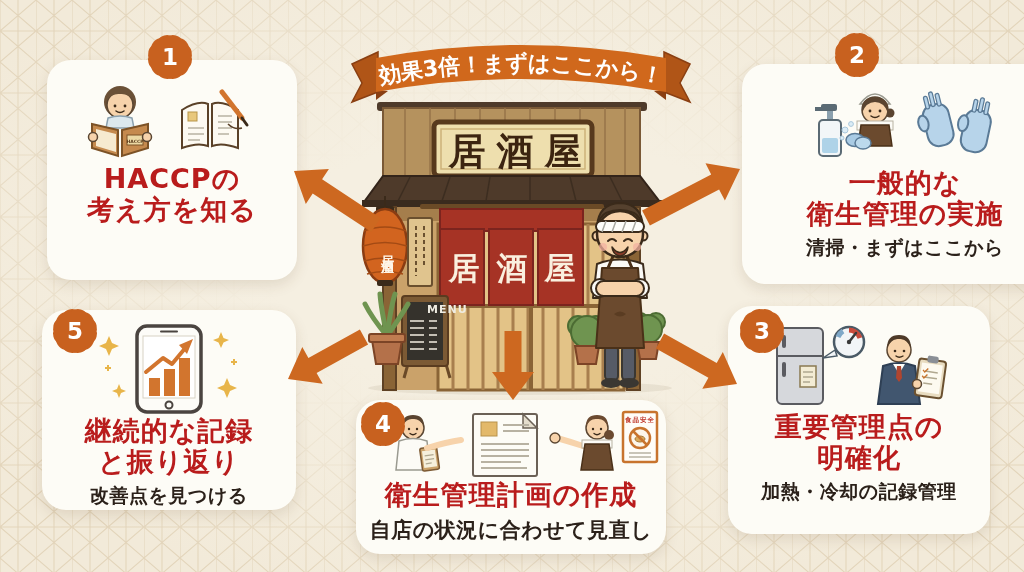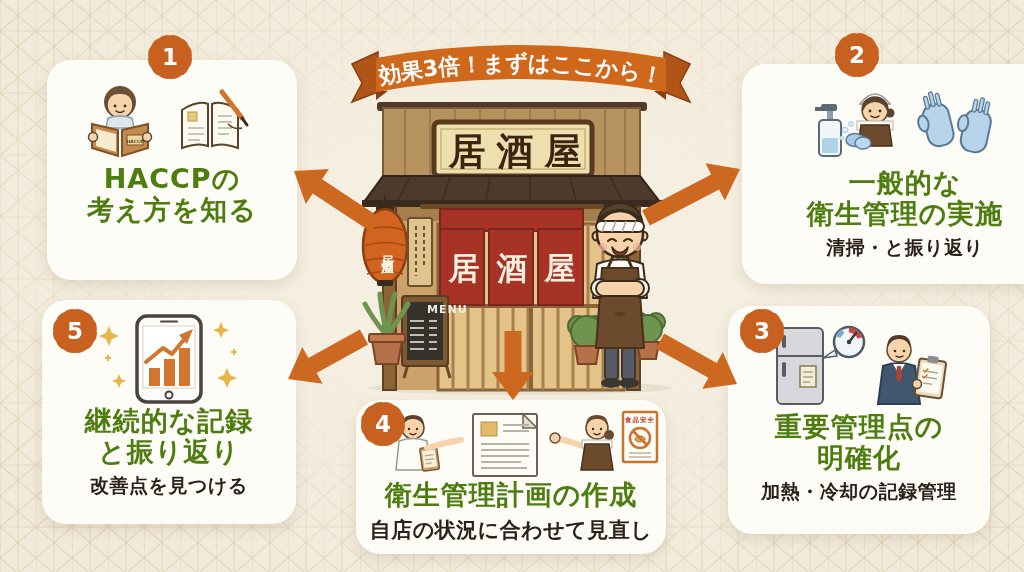--- a/index.html
+++ b/index.html
@@ -4,21 +4,21 @@
 <style>
   html,body{margin:0;padding:0;}
   body{font-family:"DejaVu Sans","Liberation Sans",sans-serif;}
   #stage{position:relative;width:1024px;height:572px;overflow:hidden;background:#f2ead9;}
   #bgpattern{position:absolute;inset:0;z-index:0;}
   #bgfade{position:absolute;inset:0;z-index:1;
     background:radial-gradient(ellipse 62% 60% at 50% 46%, rgba(245,239,225,1) 38%, rgba(245,239,225,0) 100%);}
   .abs{position:absolute;}
   .card{position:absolute;background:#fdfcf6;border-radius:24px;z-index:5;
     box-shadow:0 5px 14px rgba(96,64,32,.13);display:flex;flex-direction:column;align-items:center;}
-  .card-title{font-weight:900;color:#4d7c0f;text-align:center;white-space:pre-line;line-height:1.14;letter-spacing:1px;font-size:27px;}
+  .card-title{font-weight:900;color:#b91c1c;text-align:center;white-space:pre-line;line-height:1.14;letter-spacing:1px;font-size:27px;}
   .card-sub{font-weight:700;color:#2b211a;text-align:center;font-size:19px;margin-top:5px;letter-spacing:.5px;}
   .badge{position:absolute;width:38px;height:38px;z-index:7;}
   .badge .p{position:absolute;inset:0;background:#c8611f;border-radius:11px;}
   .badge .p2{transform:rotate(30deg);}
   .badge .p3{transform:rotate(60deg);}
   .badge .num{position:absolute;inset:0;color:#fff;font-weight:900;font-size:23px;
     display:flex;align-items:center;justify-content:center;z-index:2;}
   .ctext{position:absolute;z-index:3;pointer-events:none;}
   #plaque-text{left:432px;top:127px;width:166px;height:50px;font-size:37px;font-weight:900;color:#3c2410;
     letter-spacing:11px;text-align:center;line-height:50px;text-indent:11px;}
@@ -241,21 +241,21 @@
       </g>
       <g transform="rotate(12 171 50)">
         <rect x="158" y="30" width="26" height="42" rx="11" fill="#b7d4ea" stroke="#5a7a96" stroke-width="2"></rect>
         <path d="M165,31 V22 M171,30 V19 M177,31 V22" stroke="#5a7a96" stroke-width="5" stroke-linecap="round"></path>
         <path d="M165,31 V22 M171,30 V19 M177,31 V22" stroke="#b7d4ea" stroke-width="2.5" stroke-linecap="round"></path>
         <ellipse cx="157" cy="46" rx="5" ry="8" fill="#b7d4ea" stroke="#5a7a96" stroke-width="2"></ellipse>
       </g>
     </svg>
     <div class="card-title">一般的な
 衛生管理の実施</div>
-    <div class="card-sub">清掃・と振り返り</div>
+    <div class="card-sub">清掃・まずはここから</div>
   </div>
 
   <div class="card" style="left:356px;top:400px;width:310px;height:154px;">
     <svg width="300" height="72" viewBox="0 0 300 72" style="margin-top:8px">
       <circle cx="52" cy="20" r="11" fill="#f7d3ab" stroke="#5a4632" stroke-width="1.5"></circle>
       <path d="M41,18 Q41,7 52,7 Q63,7 63,18 Q58,10 52,11 Q46,10 41,18 Z" fill="#5a4430"></path>
       <circle cx="48" cy="21" r="1.2" fill="#3a2a1a"></circle>
         <circle cx="56" cy="21" r="1.2" fill="#3a2a1a"></circle>
       <path d="M49,25.5 Q52,28 55,25.5" stroke="#3a2a1a" stroke-width="1.3" fill="none" stroke-linecap="round"></path>
       <path d="M38,33 Q52,28 66,33 L69,62 L35,62 Z" fill="#fcfbf6" stroke="#9a9a90" stroke-width="1.5"></path>
@@ -319,21 +319,21 @@
         <path d="M165,50 h13 M165,56 h13 M165,62 h9" stroke="#b0a890" stroke-width="1.5"></path>
         <path d="M163,49 l2,2 3,-4 M163,55 l2,2 3,-4" stroke="#c8742e" stroke-width="1.3" fill="none"></path>
       </g>
       <circle cx="158" cy="62" r="4.5" fill="#f7d3ab" stroke="#5a4632" stroke-width="1.5"></circle>
     </svg>
     <div class="card-title">重要管理点の
 明確化</div>
     <div class="card-sub">加熱・冷却の記録管理</div>
   </div>
 
-  <div class="card" style="left:42px;top:300px;width:254px;height:224px;">
+  <div class="card" style="left:42px;top:310px;width:254px;height:200px;">
     <svg width="180" height="94" viewBox="0 0 180 94" style="margin-top:12px">
       <rect x="58" y="4" width="64" height="86" rx="10" fill="#fdfcf8" stroke="#4a4440" stroke-width="3.5"></rect>
       <rect x="64" y="14" width="52" height="62" fill="#ffffff" stroke="#d8d2c4" stroke-width="1"></rect>
       <path d="M82,9.5 h16" stroke="#4a4440" stroke-width="2" stroke-linecap="round"></path>
       <circle cx="90" cy="83" r="3.5" fill="none" stroke="#4a4440" stroke-width="2"></circle>
       <rect x="70" y="56" width="11" height="18" fill="#d2752e"></rect>
       <rect x="85" y="47" width="11" height="27" fill="#d2752e"></rect>
       <rect x="100" y="36" width="11" height="38" fill="#d2752e"></rect>
       <path d="M67,50 L84,36 L93,42 L108,24" stroke="#d2752e" stroke-width="4" fill="none" stroke-linecap="round" stroke-linejoin="round"></path>
       <polygon points="114,17 100,23 108,32" fill="#d2752e"></polygon>

